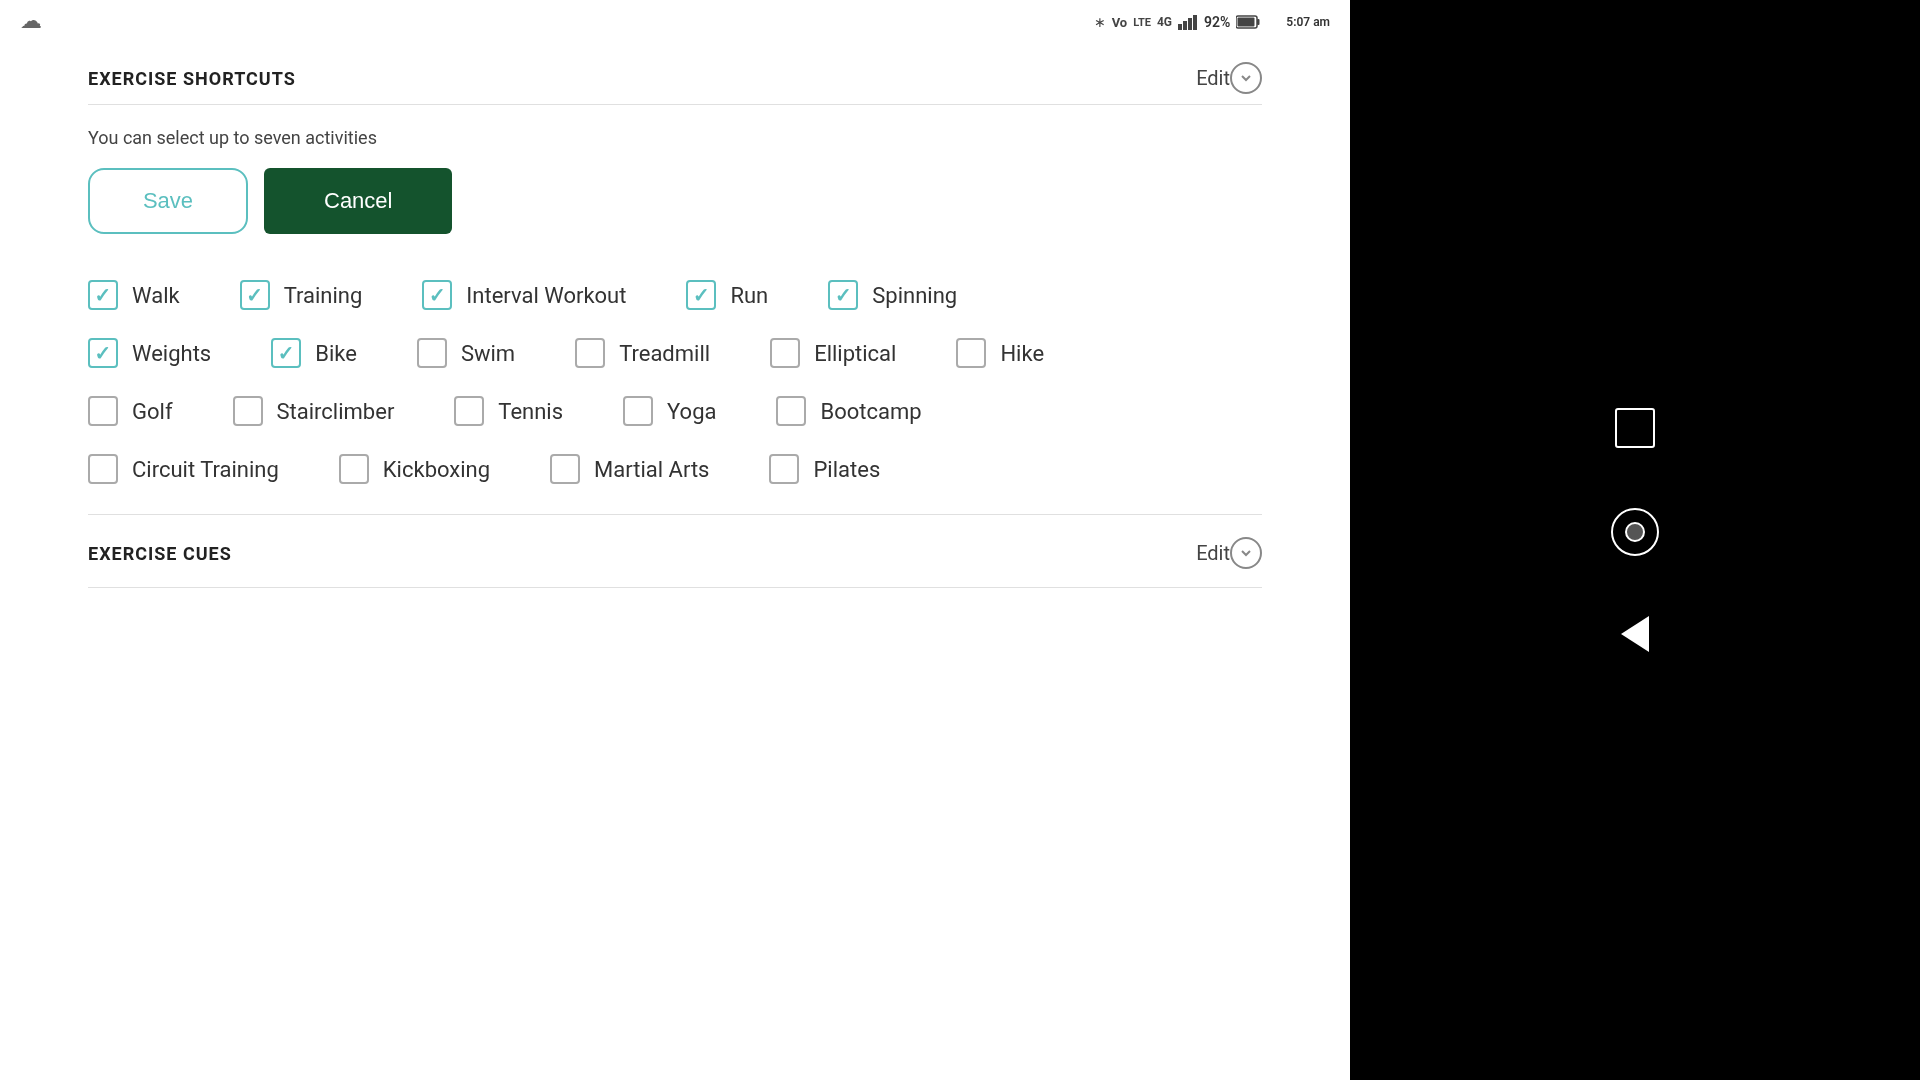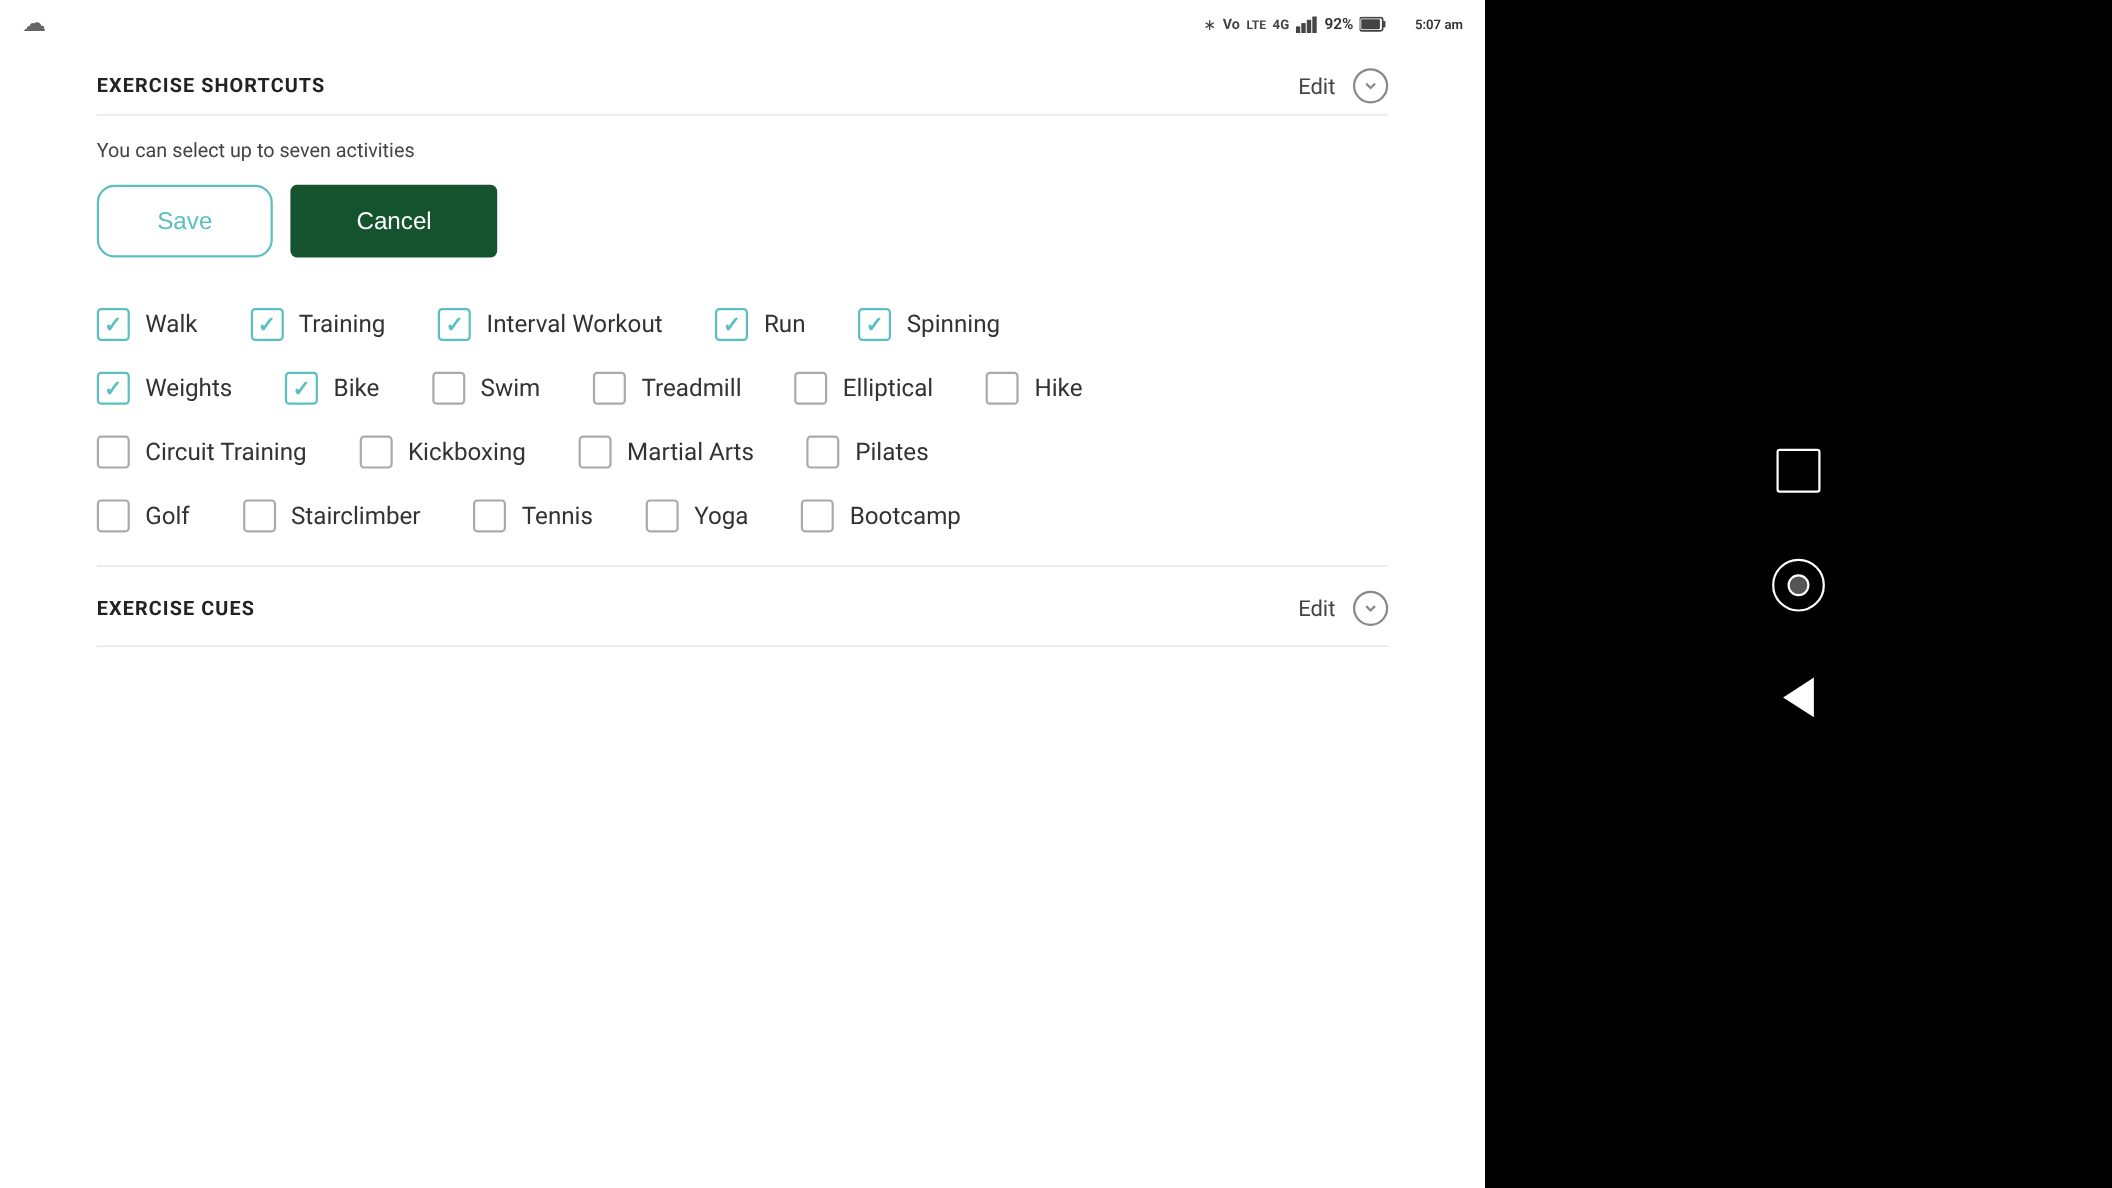--- a/index.html
+++ b/index.html
@@ -71,21 +71,21 @@
     .section-title {
       font-size: 18px;
       font-weight: 700;
       color: #222;
       letter-spacing: 1px;
       text-transform: uppercase;
     }
     .edit-btn {
       display: flex;
       align-items: center;
-      gap: 16px;
+      gap: 0;
       cursor: pointer;
     }
     .edit-label {
       font-size: 20px;
       color: #444;
       font-weight: 400;
     }
     .circle-icon {
       width: 32px;
       height: 32px;
@@ -132,21 +132,21 @@
       min-width: 160px;
     }
     .activities-grid {
       display: flex;
       flex-direction: column;
       gap: 0;
     }
     .activity-row {
       display: flex;
       align-items: center;
-      gap: 0;
+      gap: 12px;
       padding: 14px 0;
       flex-wrap: nowrap;
     }
     .activity-item {
       display: flex;
       align-items: center;
       gap: 14px;
       margin-right: 48px;
     }
     .checkbox {
@@ -301,56 +301,56 @@
         </div>
         <div class="activity-item">
           <div class="checkbox"></div>
           <span class="activity-label">Hike</span>
         </div>
       </div>
 
       <div class="activity-row">
         <div class="activity-item">
           <div class="checkbox"></div>
+          <span class="activity-label">Golf</span>
+        </div>
+        <div class="activity-item">
+          <div class="checkbox"></div>
+          <span class="activity-label">Stairclimber</span>
+        </div>
+        <div class="activity-item">
+          <div class="checkbox"></div>
+          <span class="activity-label">Tennis</span>
+        </div>
+        <div class="activity-item">
+          <div class="checkbox"></div>
+          <span class="activity-label">Yoga</span>
+        </div>
+        <div class="activity-item">
+          <div class="checkbox"></div>
+          <span class="activity-label">Bootcamp</span>
+        </div>
+      </div>
+
+      <div class="activity-row">
+        <div class="activity-item">
+          <div class="checkbox"></div>
           <span class="activity-label">Circuit Training</span>
         </div>
         <div class="activity-item">
           <div class="checkbox"></div>
           <span class="activity-label">Kickboxing</span>
         </div>
         <div class="activity-item">
           <div class="checkbox"></div>
           <span class="activity-label">Martial Arts</span>
         </div>
         <div class="activity-item">
           <div class="checkbox"></div>
           <span class="activity-label">Pilates</span>
-        </div>
-      </div>
-
-      <div class="activity-row">
-        <div class="activity-item">
-          <div class="checkbox"></div>
-          <span class="activity-label">Golf</span>
-        </div>
-        <div class="activity-item">
-          <div class="checkbox"></div>
-          <span class="activity-label">Stairclimber</span>
-        </div>
-        <div class="activity-item">
-          <div class="checkbox"></div>
-          <span class="activity-label">Tennis</span>
-        </div>
-        <div class="activity-item">
-          <div class="checkbox"></div>
-          <span class="activity-label">Yoga</span>
-        </div>
-        <div class="activity-item">
-          <div class="checkbox"></div>
-          <span class="activity-label">Bootcamp</span>
         </div>
       </div>
     </div>
 
     <div class="divider" style="margin-top:16px;"></div>
 
     <div class="exercise-cues-section">
       <div class="section-header" style="border-bottom:none; padding: 14px 0 10px 0;">
         <span class="section-title">EXERCISE CUES</span>
         <div class="edit-btn">

